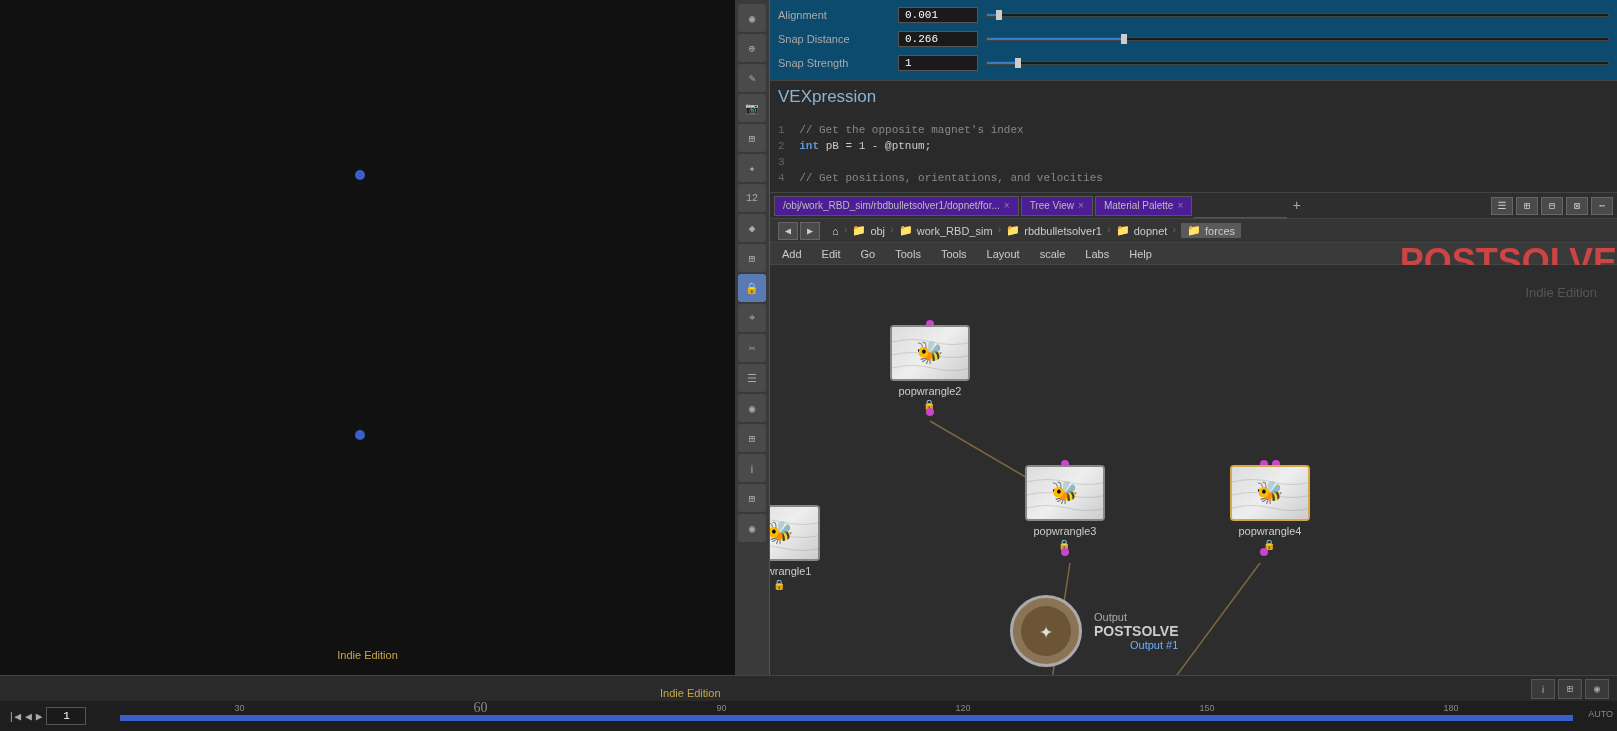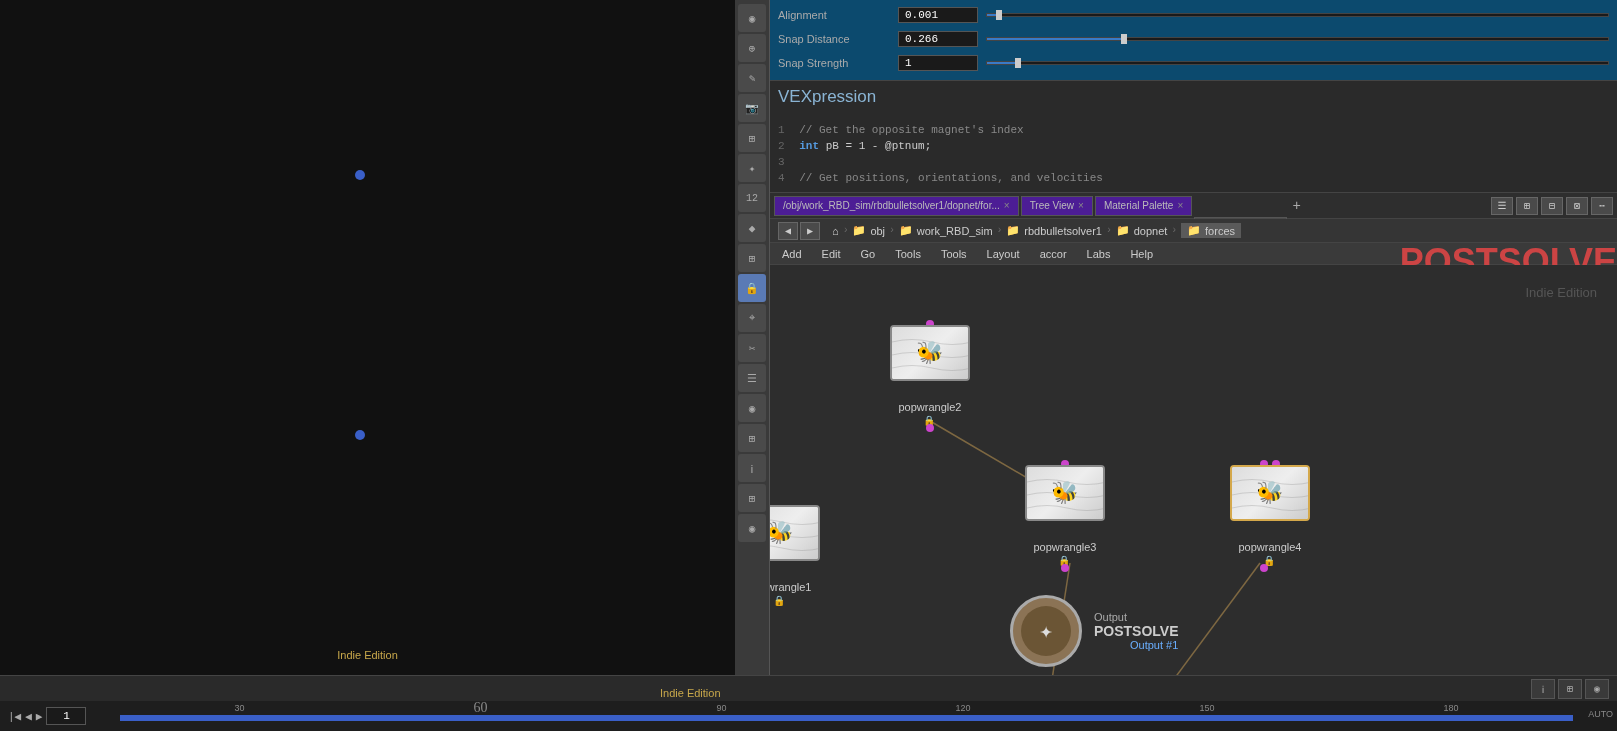--- a/index.html
+++ b/index.html
@@ -325,21 +325,21 @@
 
     .node-dot.top { top: -5px; left: 50%; transform: translateX(-50%); }
     .node-dot.bottom { bottom: -5px; left: 50%; transform: translateX(-50%); }
     .node-dot.top-left { top: -5px; left: 20px; }
     .node-dot.top-right { top: -5px; right: 20px; }
     .node-dot.bottom-left { bottom: -5px; left: 20px; }
 
     .node-label {
       font-size: 11px;
       color: #ccc;
-      margin-top: 20px;
+      margin-top: 4px;
       font-family: Arial, sans-serif;
     }
 
     .node-lock {
       font-size: 10px;
       color: #888;
       margin-top: 2px;
     }
 
     
@@ -667,21 +667,21 @@
     </div>
   </div>
 
   <div class="menu-bar menu-bar-wrapper">
     <div class="menu-item">Add</div>
     <div class="menu-item">Edit</div>
     <div class="menu-item">Go</div>
     <div class="menu-item">Tools</div>
     <div class="menu-item">Tools</div>
     <div class="menu-item">Layout</div>
-    <div class="menu-item">accor</div>
+    <div class="menu-item">scale</div>
     <div class="menu-item">Labs</div>
     <div class="menu-item">Help</div>
 
     <div class="postsolve-label" style="position:absolute; right:0; top:-2px; font-size:36px; font-weight:bold; color:#cc4444; overflow:hidden; white-space:nowrap; width:280px; text-align:right; padding-right:0;">POSTSOLVE</div>
   </div>
 
   <div class="node-graph">
 
     <div class="indie-edition-watermark">Indie Edition</div>
 

